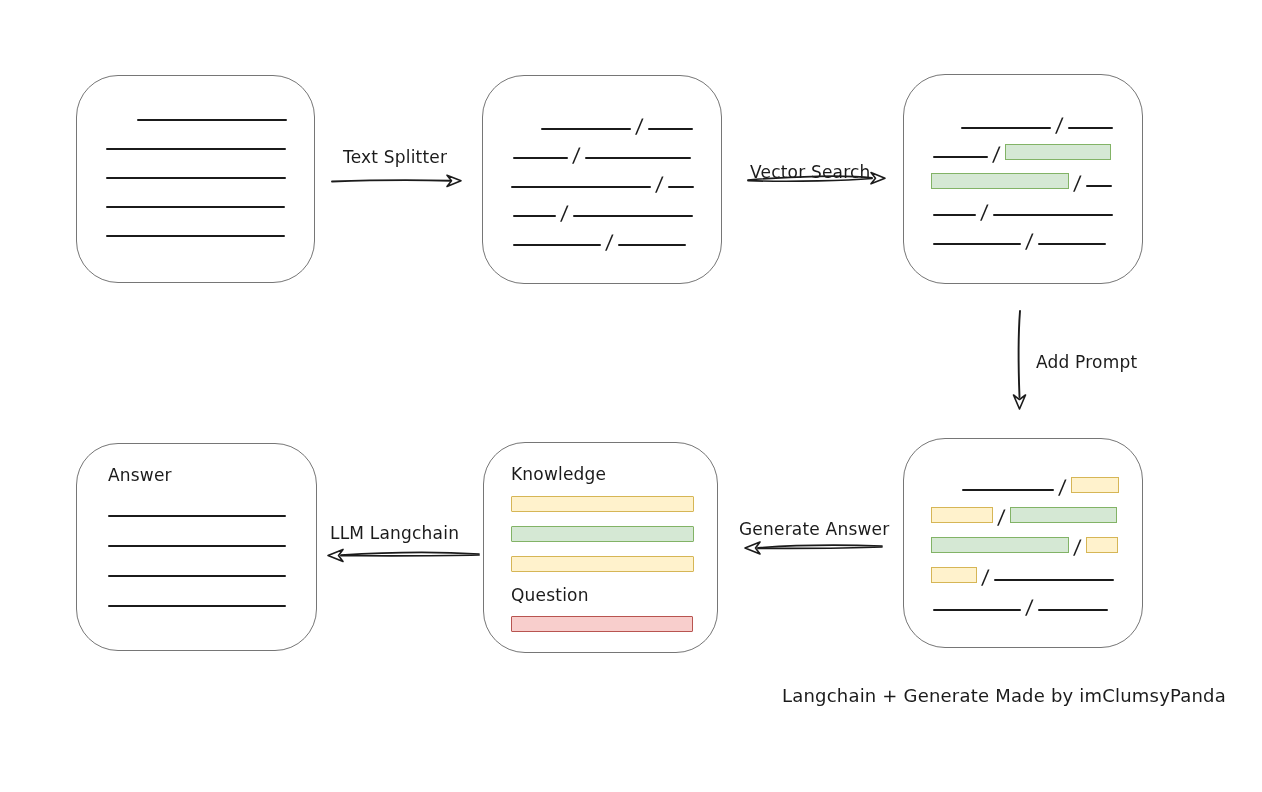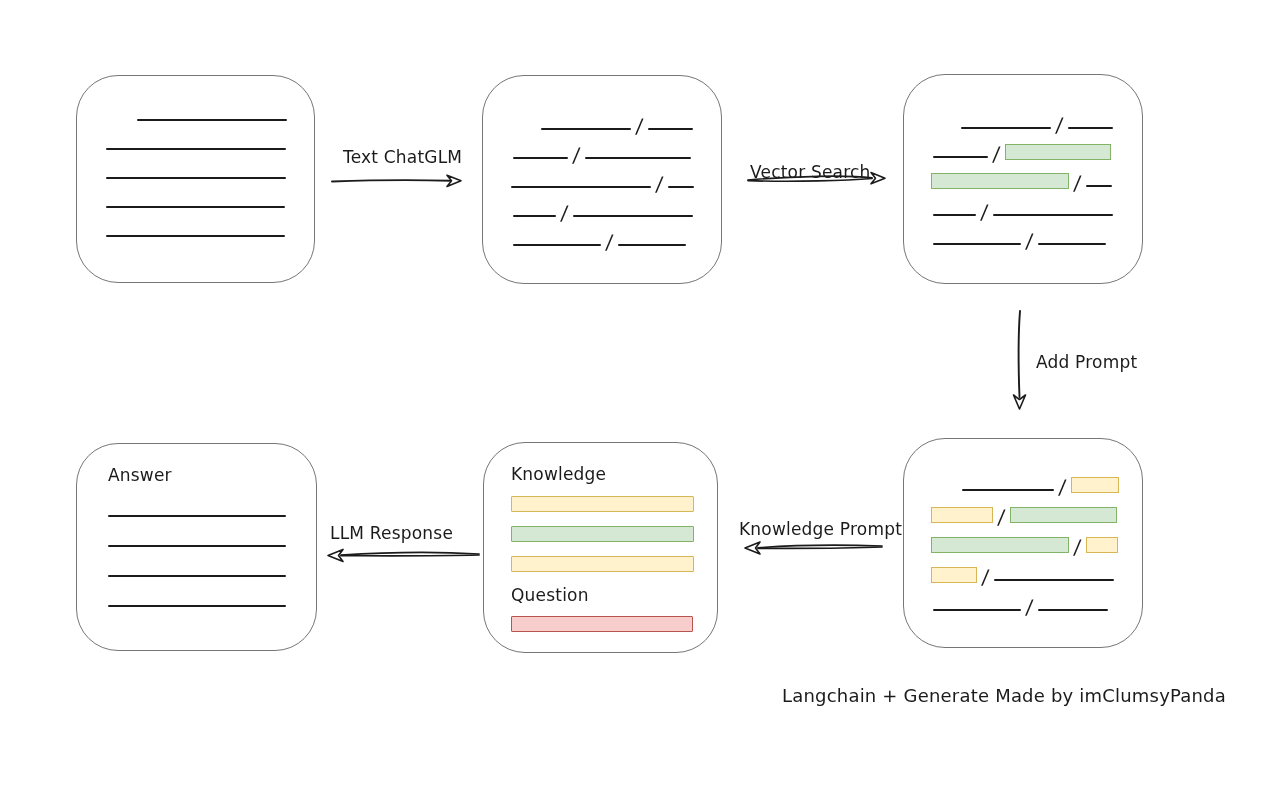--- a/index.html
+++ b/index.html
@@ -196,47 +196,47 @@
         </div>
         <div class="seg-row">
           <span class="seg line" style="width: 178px;"></span>
         </div>
         <div class="seg-row">
           <span class="seg line" style="width: 178px;"></span>
         </div>
       </div>
   </div>
 
-  <div class="arrow-label lbl-text-splitter">Text ChatGLM</div>
+  <div class="arrow-label lbl-text-splitter">Text Splitter</div>
   <svg class="arrow-svg" style="left:330px;top:172px;" width="136" height="18">
     <path d="M2,9.5 C45,8 95,8 121,8.8" stroke-width="1.9"></path>
     <path class="head" d="M117,3.2 L131,8.8 L117,14.4 L121.5,8.8 Z"></path>
   </svg>
 
   <div class="arrow-label lbl-vector-search">Vector Search</div>
   <svg class="arrow-svg" style="left:746px;top:169px;" width="144" height="20">
     <path d="M2,11 C48,7 102,6 126,8.9" stroke-width="1.7"></path>
     <path d="M2,11.6 C48,13.2 102,11.4 126,9.5" stroke-width="1.7"></path>
     <path class="head" d="M125,3.6 L139,9.2 L125,14.8 L129.5,9.2 Z"></path>
   </svg>
 
   <div class="arrow-label lbl-add-context">Add Prompt</div>
   <svg class="arrow-svg" style="left:1008px;top:309px;" width="24" height="104">
     <path d="M12,2 C10,28 10.5,62 11.5,88" stroke-width="1.9"></path>
     <path class="head" d="M5.5,86 L11.5,100 L17.5,86 L11.5,90.5 Z"></path>
   </svg>
 
-  <div class="arrow-label lbl-generate-prompt">Knowledge Prompt</div>
+  <div class="arrow-label lbl-generate-prompt">Generate Answer</div>
   <svg class="arrow-svg" style="left:738px;top:539px;" width="146" height="18">
     <path d="M144,7 C100,5.5 50,6.5 20,8.8" stroke-width="1.7"></path>
     <path d="M144,8 C100,9.8 50,9.3 20,9.3" stroke-width="1.7"></path>
     <path class="head" d="M22,3 L7,9 L22,15 L17.5,9 Z"></path>
   </svg>
 
-  <div class="arrow-label lbl-llm-response">LLM Response</div>
+  <div class="arrow-label lbl-llm-response">LLM Langchain</div>
   <svg class="arrow-svg" style="left:321px;top:546px;" width="160" height="18">
     <path d="M158,8 C112,5.4 62,6.4 20,9.2" stroke-width="1.7"></path>
     <path d="M158,9 C112,10.2 62,9.8 20,9.7" stroke-width="1.7"></path>
     <path class="head" d="M22,3.4 L7,9.4 L22,15.4 L17.5,9.4 Z"></path>
   </svg>
 
   <div class="caption">Langchain + Generate Made by imClumsyPanda</div>
 
 </div>
 

